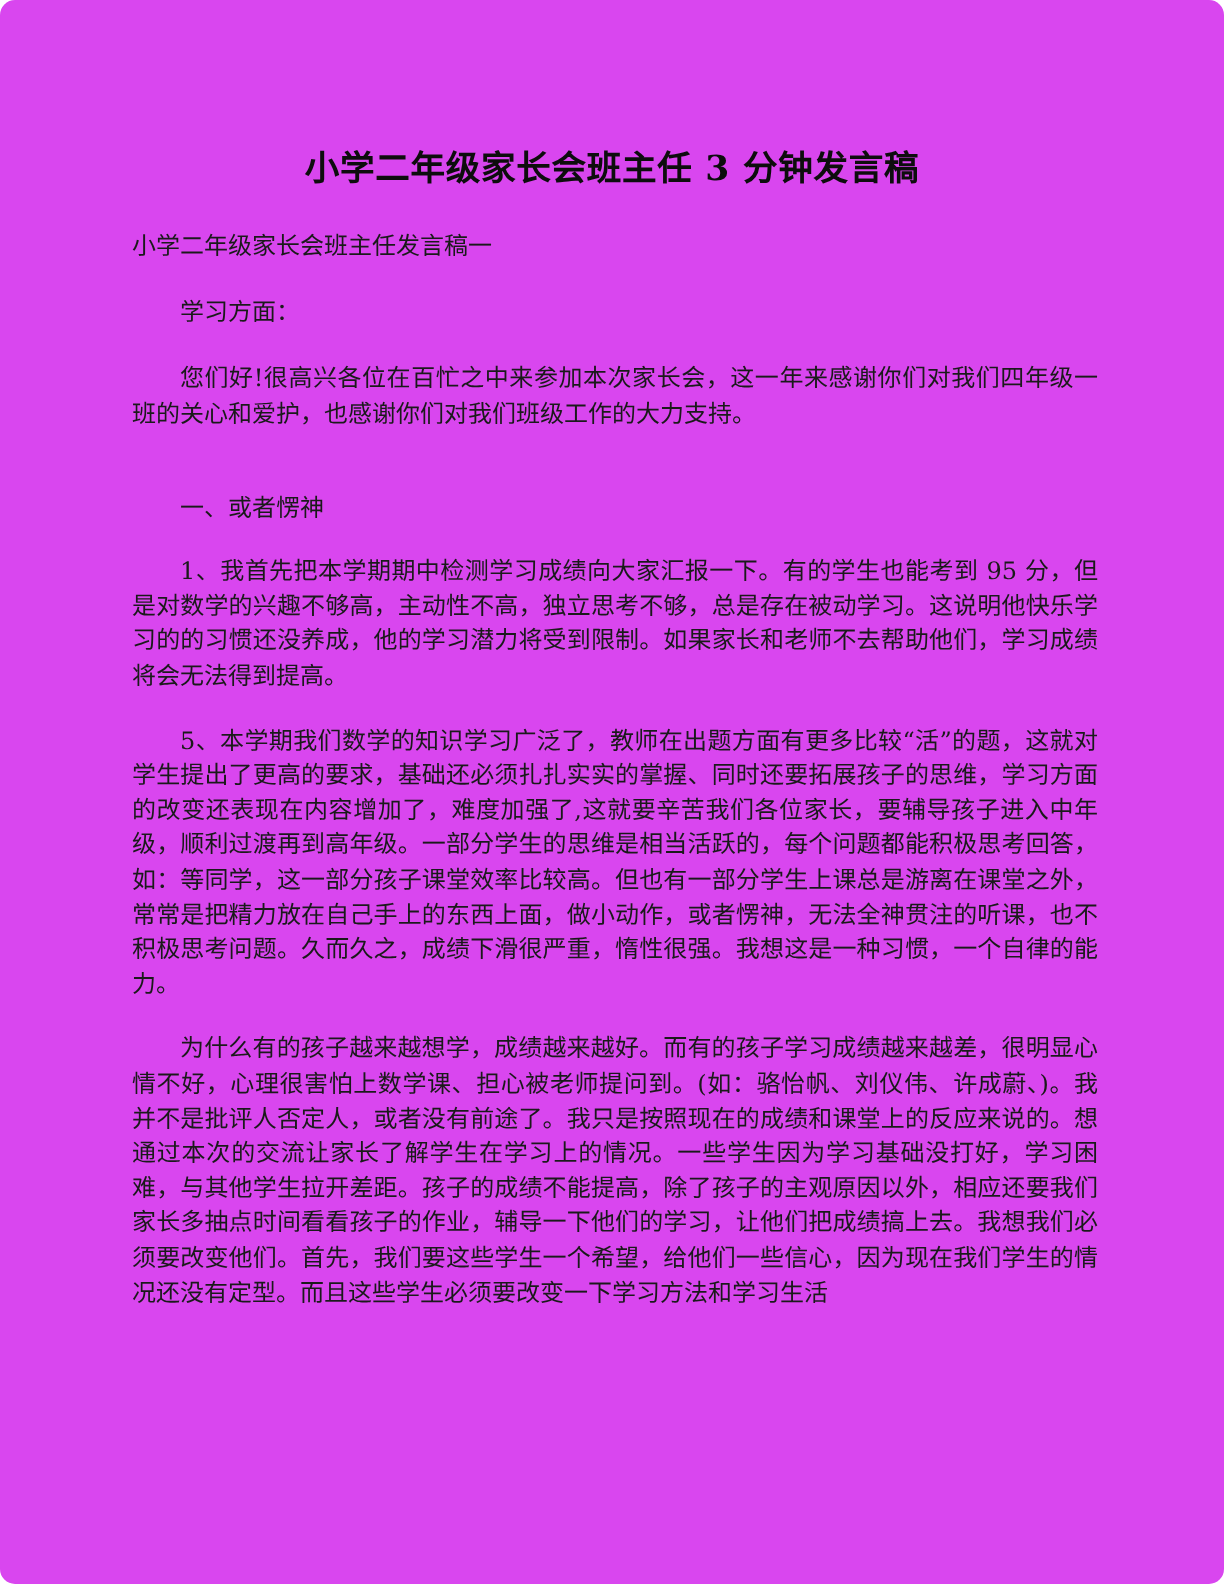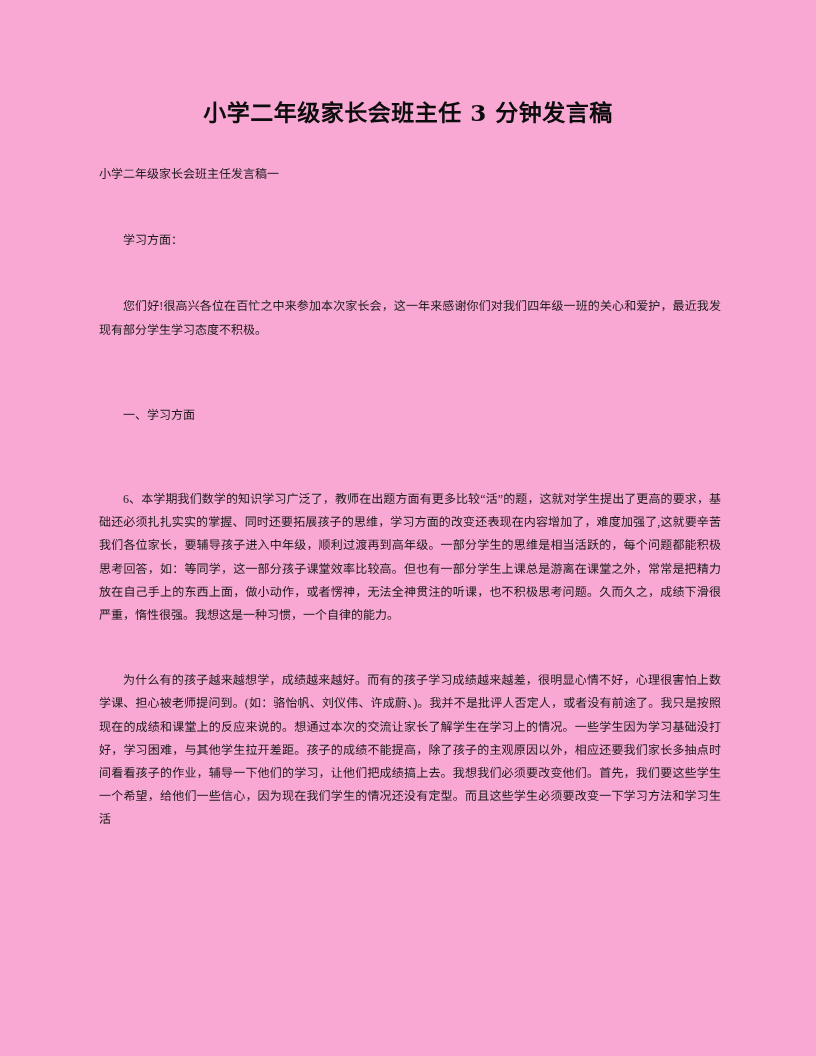--- a/index.html
+++ b/index.html
@@ -6,54 +6,54 @@
   html, body {
     margin: 0;
     padding: 0;
     background: #ffffff;
   }
   .page {
     position: relative;
     width: 816px;
     height: 1056px;
     margin: 0 auto;
-    background: #f9a8d4;
+    background: #d946ef;
     overflow: hidden;
     box-sizing: border-box;
     font-family: "DejaVu Serif", "Liberation Serif", serif;
     color: #1a1a1a;
+    border-radius: 10px;
   }
   .doc-body {
     position: absolute;
     left: 88px;
     top: 0;
     width: 644px;
   }
   .doc-title {
     font-family: "DejaVu Serif", "Liberation Serif", serif;
     font-weight: bold;
     font-size: 23px;
     line-height: 30px;
     text-align: center;
     letter-spacing: 0.5px;
     margin: 0;
     padding-top: 98px;
     color: #0d0d0d;
     white-space: pre-wrap;
   }
   .para {
-    font-size: 12px;
+    font-size: 16px;
     line-height: 23.2px;
     text-align: justify;
     text-justify: inter-ideograph;
-    margin: 11px;
+    margin: 0;
     color: #1a1a1a;
     white-space: normal;
     word-break: break-all;
-    font-family: Liberation Serif, serif;
   }
   .para.indent {
     text-indent: 2em;
   }
   .para.flush {
     text-indent: 0;
   }
   .spacer-lg { height: 21px; }
   .spacer-md { height: 20px; }
   .spacer-sm { height: 19px; }
@@ -68,35 +68,36 @@
   <div class="doc-body" style="top:152px;">
 
     <p class="para flush">小学二年级家长会班主任发言稿一</p>
 
     <div class="spacer-lg"></div>
 
     <p class="para indent">学习方面：</p>
 
     <div class="spacer-lg"></div>
 
-    <p class="para indent">您们好!很高兴各位在百忙之中来参加本次家长会，这一年来感谢你们对我们四年级一班的关心和爱护，最近我发现有部分学生学习态度不积极。</p>
+    <p class="para indent">您们好!很高兴各位在百忙之中来参加本次家长会，这一年来感谢你们对我们四年级一班的关心和爱护，也感谢你们对我们班级工作的大力支持。</p>
 
     <div class="spacer-md"></div>
 
 
     <div class="spacer-md"></div>
 
-    <p class="para indent">一、学习方面</p>
+    <p class="para indent">一、或者愣神</p>
 
     <div class="spacer-sm"></div>
 
+    <p class="para indent">1、我首先把本学期期中检测学习成绩向大家汇报一下。有的学生也能考到 95 分，但是对数学的兴趣不够高，主动性不高，独立思考不够，总是存在被动学习。这说明他快乐学习的的习惯还没养成，他的学习潜力将受到限制。如果家长和老师不去帮助他们，学习成绩将会无法得到提高。</p>
 
     <div class="spacer-md"></div>
 
-    <p class="para indent">6、本学期我们数学的知识学习广泛了，教师在出题方面有更多比较“活”的题，这就对学生提出了更高的要求，基础还必须扎扎实实的掌握、同时还要拓展孩子的思维，学习方面的改变还表现在内容增加了，难度加强了,这就要辛苦我们各位家长，要辅导孩子进入中年级，顺利过渡再到高年级。一部分学生的思维是相当活跃的，每个问题都能积极思考回答，如：等同学，这一部分孩子课堂效率比较高。但也有一部分学生上课总是游离在课堂之外，常常是把精力放在自己手上的东西上面，做小动作，或者愣神，无法全神贯注的听课，也不积极思考问题。久而久之，成绩下滑很严重，惰性很强。我想这是一种习惯，一个自律的能力。</p>
+    <p class="para indent">5、本学期我们数学的知识学习广泛了，教师在出题方面有更多比较“活”的题，这就对学生提出了更高的要求，基础还必须扎扎实实的掌握、同时还要拓展孩子的思维，学习方面的改变还表现在内容增加了，难度加强了,这就要辛苦我们各位家长，要辅导孩子进入中年级，顺利过渡再到高年级。一部分学生的思维是相当活跃的，每个问题都能积极思考回答，如：等同学，这一部分孩子课堂效率比较高。但也有一部分学生上课总是游离在课堂之外，常常是把精力放在自己手上的东西上面，做小动作，或者愣神，无法全神贯注的听课，也不积极思考问题。久而久之，成绩下滑很严重，惰性很强。我想这是一种习惯，一个自律的能力。</p>
 
     <div class="spacer-md"></div>
 
     <p class="para indent">为什么有的孩子越来越想学，成绩越来越好。而有的孩子学习成绩越来越差，很明显心情不好，心理很害怕上数学课、担心被老师提问到。(如：骆怡帆、刘仪伟、许成蔚、)。我并不是批评人否定人，或者没有前途了。我只是按照现在的成绩和课堂上的反应来说的。想通过本次的交流让家长了解学生在学习上的情况。一些学生因为学习基础没打好，学习困难，与其他学生拉开差距。孩子的成绩不能提高，除了孩子的主观原因以外，相应还要我们家长多抽点时间看看孩子的作业，辅导一下他们的学习，让他们把成绩搞上去。我想我们必须要改变他们。首先，我们要这些学生一个希望，给他们一些信心，因为现在我们学生的情况还没有定型。而且这些学生必须要改变一下学习方法和学习生活</p>
 
   </div>
 
 </div>
 
 </body></html>

